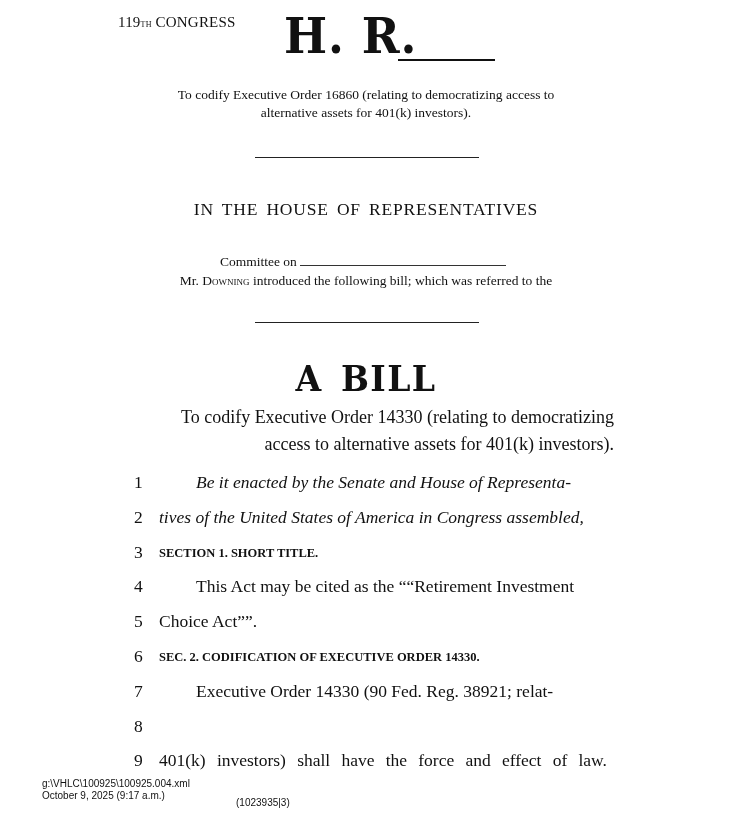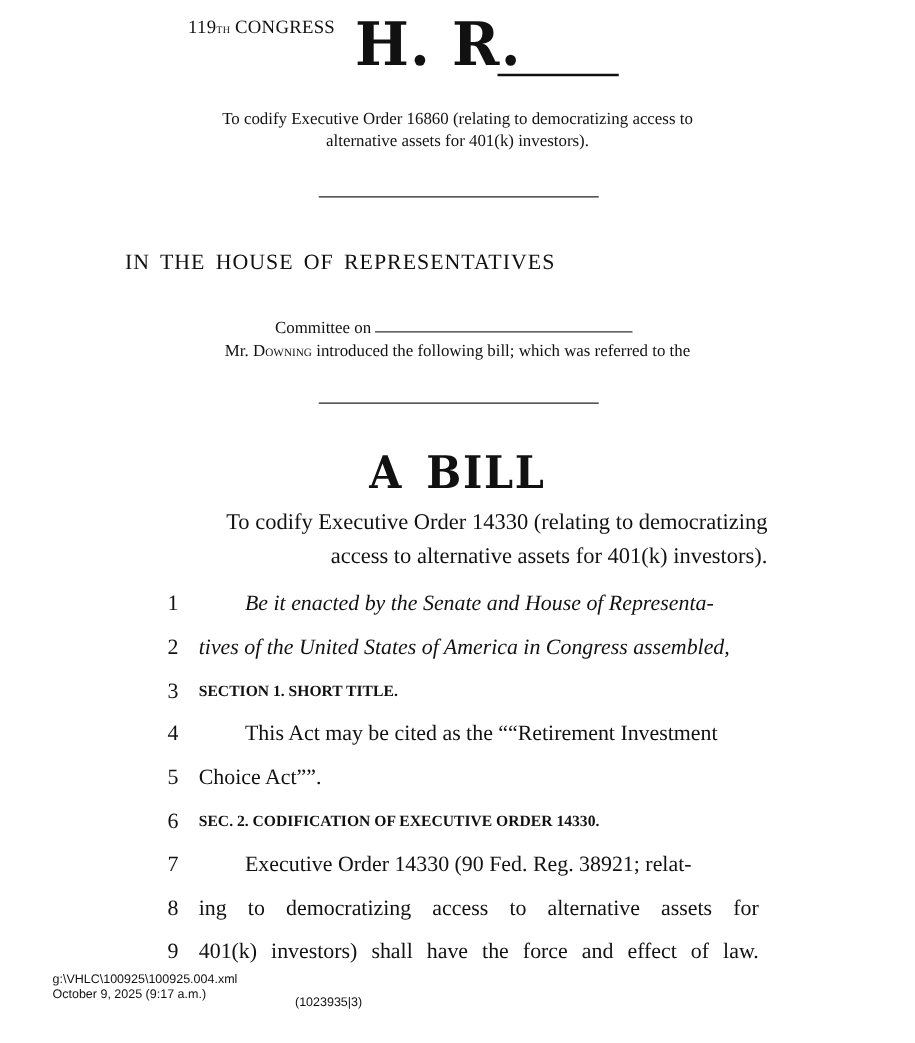--- a/index.html
+++ b/index.html
@@ -15,21 +15,21 @@
     font-family: "Liberation Serif", "DejaVu Serif", serif;
     color: #111;
   }
   .abs { position: absolute; }
 
   
   .congress-block {
     left: 118px;
     top: 14px;
     width: 150px;
-    text-align: right;
+    text-align: left;
     font-size: 15px;
     line-height: 17px;
     letter-spacing: 0.2px;
   }
   .sc { font-variant: small-caps; }
 
   
   .hr-title {
     left: 284px;
     top: 8px;
@@ -65,21 +65,21 @@
     left: 255px;
     width: 224px;
   }
   .divider.one { top: 157px; }
   .divider.two { top: 322px; }
 
   .house-heading {
     left: 100px;
     top: 199px;
     width: 532px;
-    text-align: left;
+    text-align: center;
     font-size: 17.5px;
     letter-spacing: 0.8px;
     word-spacing: 3px;
   }
 
   .intro-text {
     left: 140px;
     top: 252px;
     width: 452px;
     text-align: center;
@@ -242,21 +242,20 @@
   <div class="bill-line" style="top:174px">
     <span class="line-num">6</span>
     <span class="line-text section">SEC. 2. CODIFICATION OF EXECUTIVE ORDER 14330.</span>
   </div>
   <div class="bill-line" style="top:208.8px">
     <span class="line-num">7</span>
     <span class="line-text indent">Executive Order 14330 (90 Fed. Reg. 38921; relat-</span>
   </div>
   <div class="bill-line" style="top:243.6px">
     <span class="line-num">8</span>
-    <span class="line-text justify">ing to democratizing access to alternative assets for</span>
   </div>
   <div class="bill-line" style="top:278.4px">
     <span class="line-num">9</span>
     <span class="line-text justify">401(k) investors) shall have the force and effect of law.</span>
   </div>
 </div>
 
 <div class="abs footer">
   <div>g:\VHLC\100925\100925.004.xml</div>
   <div>October 9, 2025 (9:17 a.m.)</div>

